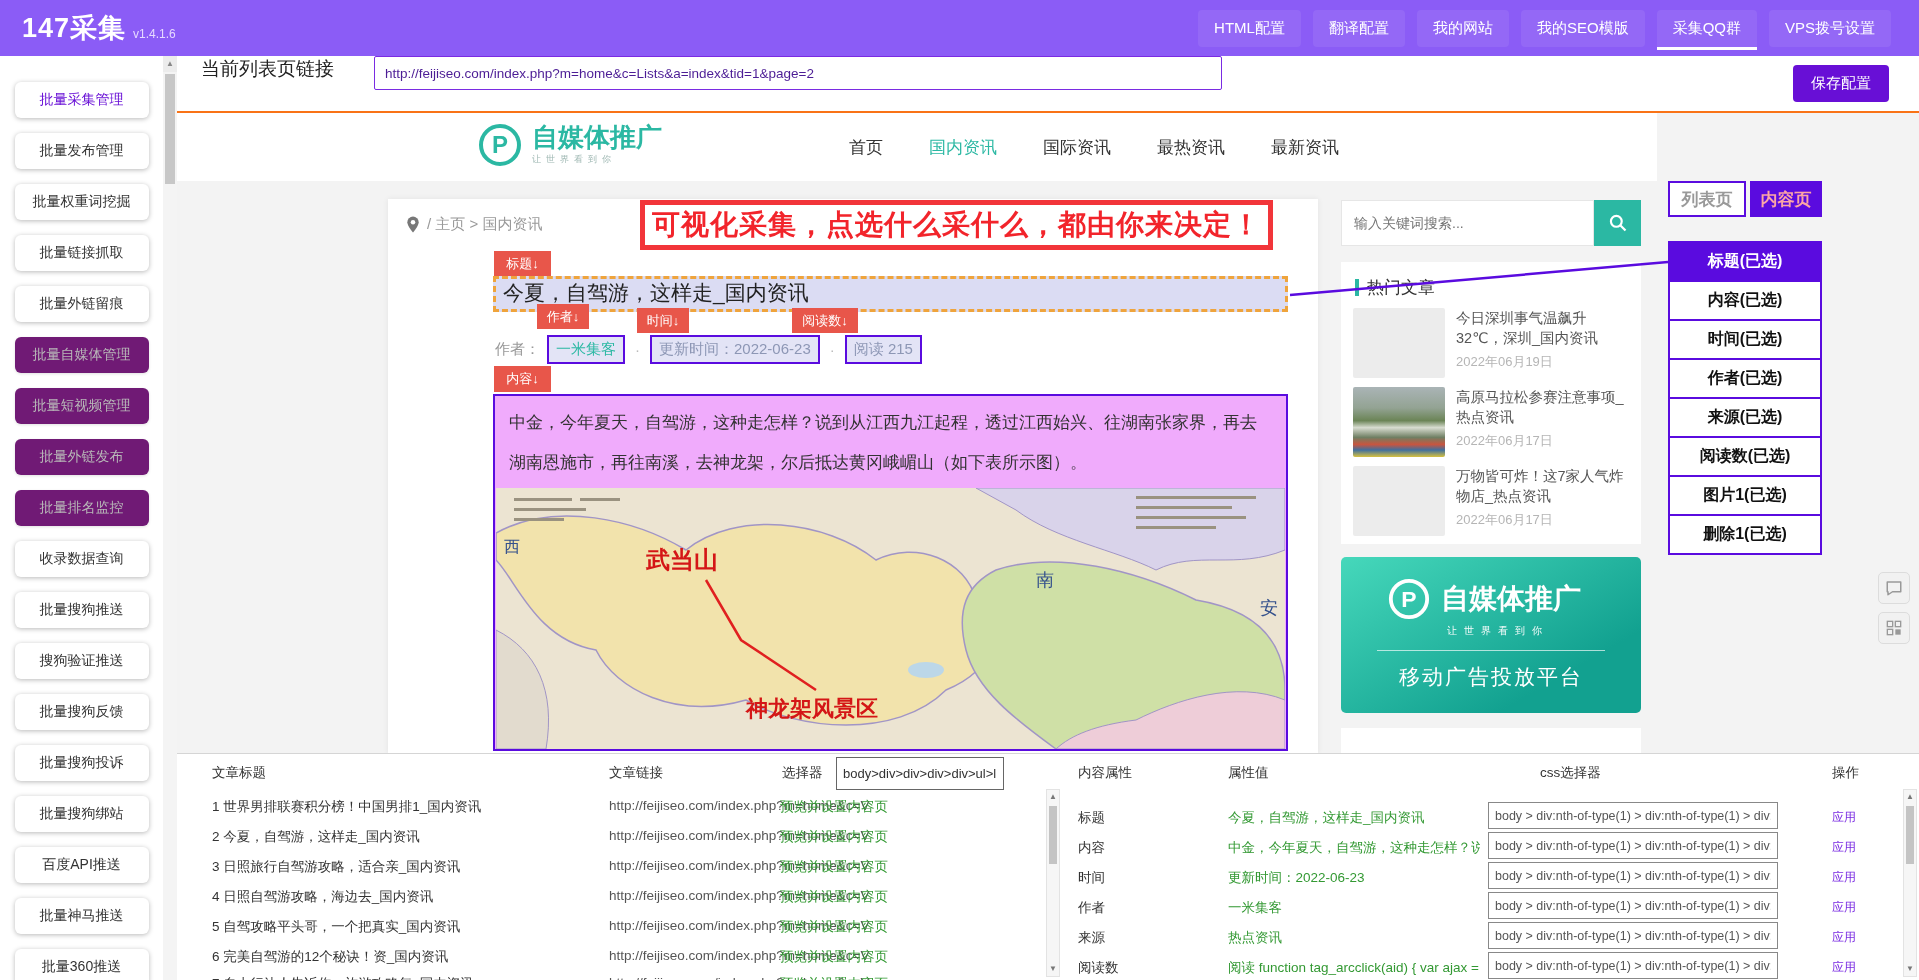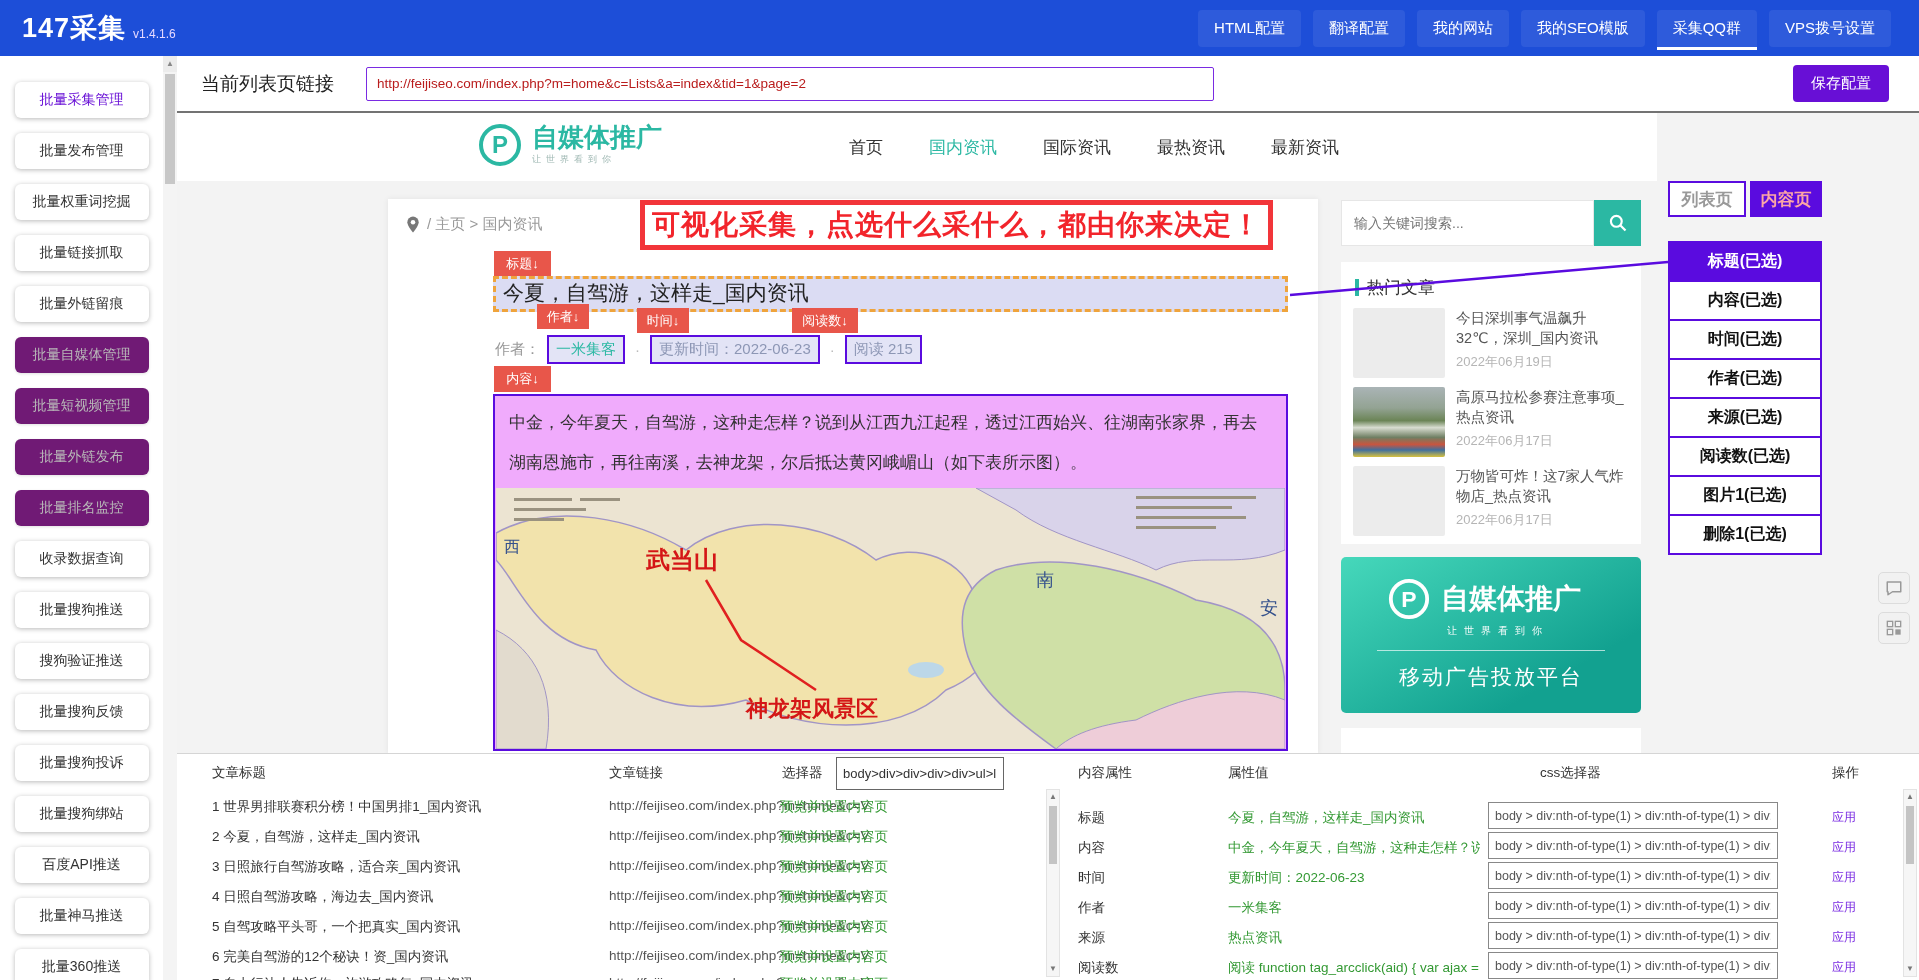--- a/index.html
+++ b/index.html
@@ -1,29 +1,29 @@
 <!DOCTYPE html>
 <html><head>
 <meta charset="utf-8">
 <style>
   html,body{margin:0;padding:0;background:#ddd;font-family:"Liberation Sans","DejaVu Sans",sans-serif;}
   #app{position:relative;width:1919px;height:980px;background:#f3f3f3;overflow:hidden;}
 
   
-  .topbar{position:absolute;left:0;top:0;width:1919px;height:56px;background:#1d4ed8;display:flex;align-items:center;z-index:60;}
+  .topbar{position:absolute;left:0;top:0;width:1919px;height:56px;background:#8b5cf6;display:flex;align-items:center;z-index:60;}
   .logo{color:#fff;font-size:27px;font-weight:bold;margin-left:22px;letter-spacing:1px;}
   .version{color:#e6d9ff;font-size:12px;margin-left:7px;margin-top:12px;}
   .topmenu{margin-left:auto;margin-right:28px;display:flex;gap:12px;}
   .mi{color:#fff;font-size:15px;padding:9px 16px;background:rgba(255,255,255,.08);border-radius:4px;cursor:pointer;white-space:nowrap;text-align:right;}
   .mi.underl{box-shadow:0 3px 0 #fff;border-radius:4px 4px 0 0;}
 
   
-  .urlrow{position:absolute;left:177px;top:56px;width:1742px;height:57px;background:#fff;border-bottom:2px solid #737373;z-index:25;display:flex;align-items:center;box-sizing:border-box;}
+  .urlrow{position:absolute;left:177px;top:56px;width:1742px;height:57px;background:#fff;border-bottom:2px solid #f97316;z-index:25;display:flex;box-sizing:border-box;}
   .url-label{font-size:19px;color:#222;margin-left:24px;white-space:nowrap;}
-  .url-input{margin-left:32px;width:826px;height:32px;border:1px solid #7a2be2;border-radius:2px;font-size:13.5px;color:#b91c1c;padding:0 10px;outline:none;}
+  .url-input{margin-left:40px;width:826px;height:32px;border:1px solid #7a2be2;border-radius:2px;font-size:13.5px;color:#4c1d95;padding:0 10px;outline:none;}
   .save-btn{position:absolute;right:30px;top:9px;width:96px;height:37px;background:#680fd6;color:#fff;font-size:15px;border:none;border-radius:4px;cursor:pointer;}
 
   
   .sidebar{position:absolute;left:0;top:56px;width:163px;height:924px;background:#fff;z-index:25;padding-top:26px;box-sizing:border-box;display:flex;flex-direction:column;align-items:center;gap:15px;overflow:hidden;}
   .sb-btn{width:134px;height:36px;background:#fff;border-radius:6px;box-shadow:0 1px 5px rgba(0,0,0,.28);font-size:14px;color:#333;display:flex;align-items:center;justify-content:center;flex:0 0 auto;cursor:pointer;white-space:nowrap;}
   .sb-btn.active{color:#680fd6;}
   .sb-btn.disabled{background:#701a75;color:#b8b8b8;box-shadow:0 1px 3px rgba(0,0,0,.12);}
   .sb-scroll{position:absolute;left:163px;top:56px;width:14px;height:924px;background:#f4f4f4;z-index:26;}
   .sb-arr{height:16px;background:#ececec;color:#888;font-size:8px;text-align:center;line-height:16px;}
   .sb-thumb{position:absolute;left:2px;top:18px;width:10px;height:110px;background:#c7c7c7;}

